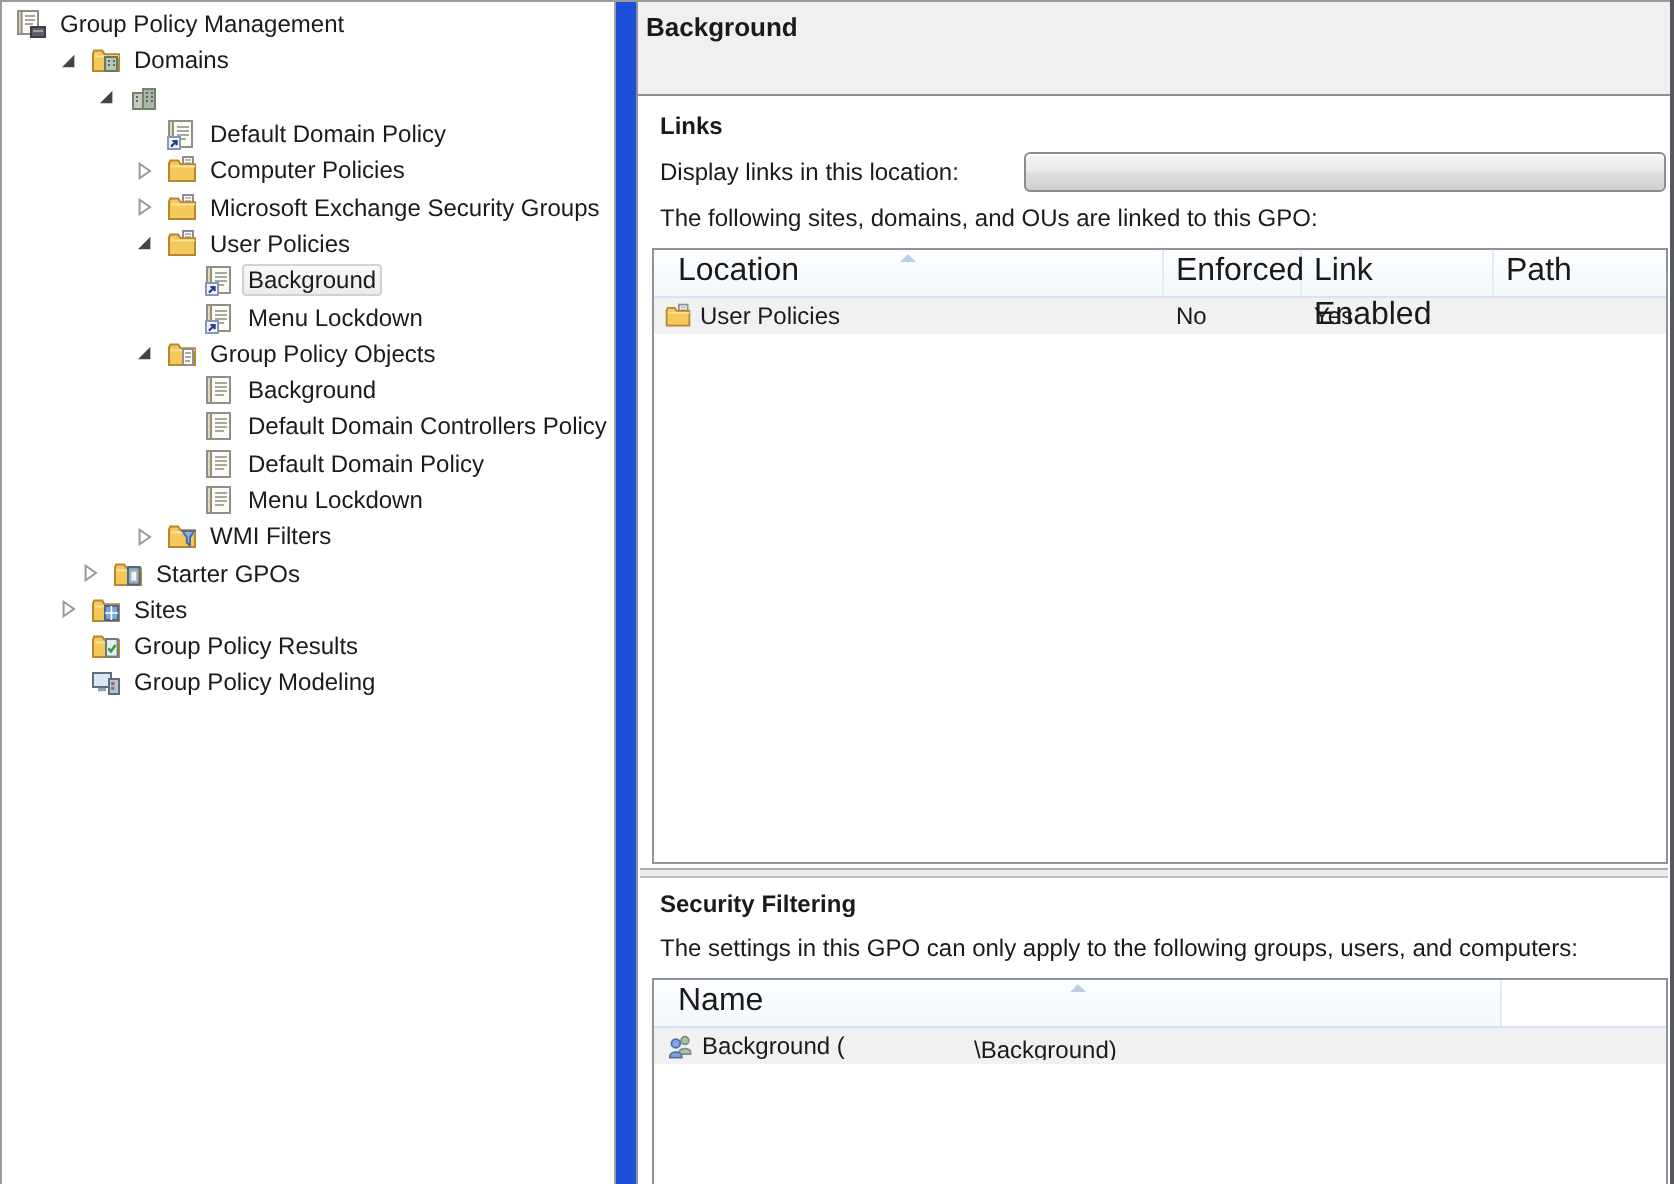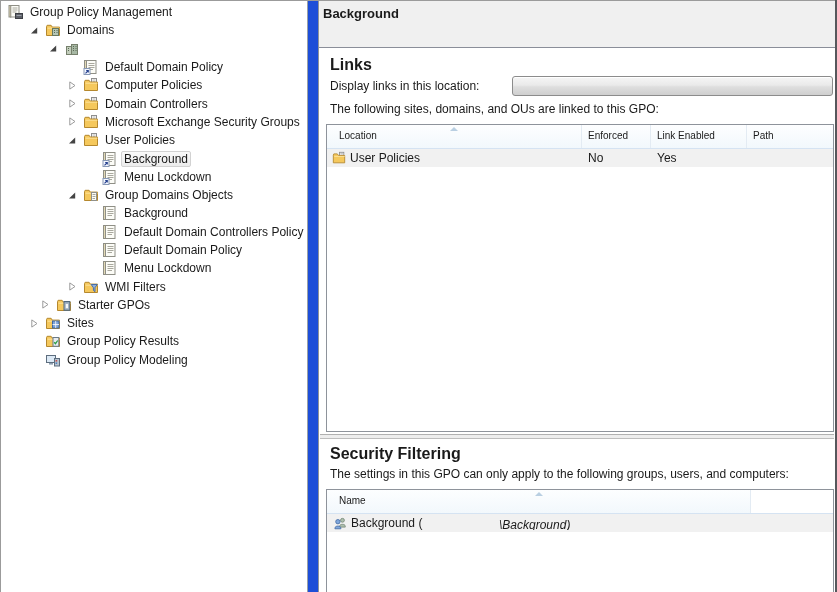--- a/index.html
+++ b/index.html
@@ -20,43 +20,43 @@
   .right-pane{position:absolute;left:318px;top:1px;right:0;bottom:0;background:#f0f0f0;
               border-left:1px solid #8f9399;}
   .pane-title{position:absolute;left:4px;top:5px;font-size:13px;font-weight:bold;}
   .tabs{position:absolute;top:26px;left:2px;height:20px;display:flex;align-items:flex-end;z-index:3;}
   .tab{height:16px;line-height:16px;padding:0 6px;font-size:12px;margin-right:2px;
        background:linear-gradient(#f5f5f5,#e3e3e3);border:1px solid #8a8e99;border-bottom:none;
        border-radius:2px 2px 0 0;cursor:default;}
   .tab.active{height:20px;line-height:19px;margin-bottom:-1px;background:#fff;z-index:4;}
   .page{position:absolute;top:46px;left:0;right:0;bottom:0;background:#fff;
         border-top:1px solid #8a8e99;overflow:hidden;}
-  .heading{position:absolute;font-size:16px;font-weight:bold;}
+  .heading{position:absolute;font-size:12px;font-weight:bold;}
   .txt{position:absolute;font-size:12px;}
   .dropdown{position:absolute;left:193px;top:28px;right:4px;height:18px;border:1px solid #8c8c8c;
             border-radius:3px;background:linear-gradient(#f6f6f6,#eaeaea 45%,#dedede 55%,#cfcfcf);
             box-shadow:inset 0 1px 0 #ffffff;font-size:12px;line-height:18px;padding-left:6px;}
   
   .lv{position:absolute;background:#fff;border:1px solid #8e939b;overflow:hidden;}
   .lv-head{display:flex;height:23px;border-bottom:1px solid #d5e3f2;}
-  .hcell{position:relative;box-sizing:border-box;font-size:10px;line-height:22px;
+  .hcell{position:relative;box-sizing:border-box;font-size:16px;line-height:22px;
          background:linear-gradient(#fdfeff,#f2f8fc);border-right:1px solid #e3ebf3;
          padding-left:6px;cursor:default;}
   .hcell.first{padding-left:12px;}
   .hcell.plain{background:#fff;border-right:none;}
   .sort{position:absolute;top:2px;left:50%;margin-left:-4px;width:0;height:0;
         border-left:4px solid transparent;border-right:4px solid transparent;
         border-bottom:4px solid #b9cfe2;}
   .lrow{display:flex;height:18px;align-items:center;background:#f1f1f1;font-size:12px;cursor:default;}
   .ccell{box-sizing:border-box;padding-left:6px;display:flex;align-items:center;overflow:hidden;}
   .ri{width:14px;height:14px;flex:none;margin-right:4px;}
   .splitter{position:absolute;left:1px;right:3px;height:3px;background:#ededed;
             border-top:1px solid #b0b0b0;border-bottom:1px solid #bdbdbd;cursor:row-resize;}
   .name-cell{position:relative;flex:1;}
-  .name-suffix{position:absolute;left:172px;top:0;line-height:18px;font-style:italic;}
+  .name-suffix{position:absolute;left:160px;top:0;line-height:18px;}
   .right-edge{position:absolute;right:0;top:0;width:2px;height:100%;background:#56585c;z-index:9;}
 </style>
 </head>
 <body>
 
 <div class="screen">
 
   <svg width="0" height="0" style="position:absolute" aria-hidden="true">
     <defs>
       <g id="fb">
@@ -193,82 +193,71 @@
             <svg width="9" height="9" viewBox="0 0 9 9">
               <use href="#i-exp-closed"></use>
             </svg>
           </span>
         <svg class="ti" viewBox="0 0 16 16">
             <use href="#i-ou"></use>
           </svg>
         <span class="tl">Computer Policies</span>
       </div>
 
+
       <div class="trow" style="padding-left:67px">
         <span class="tw">
             <svg width="9" height="9" viewBox="0 0 9 9">
               <use href="#i-exp-closed"></use>
             </svg>
           </span>
         <svg class="ti" viewBox="0 0 16 16">
             <use href="#i-ou"></use>
           </svg>
-        <span class="tl">Domain Controllers</span>
-      </div>
-
-      <div class="trow" style="padding-left:67px">
-        <span class="tw">
-            <svg width="9" height="9" viewBox="0 0 9 9">
-              <use href="#i-exp-closed"></use>
+        <span class="tl">Microsoft Exchange Security Groups</span>
+      </div>
+
+      <div class="trow" style="padding-left:67px">
+        <span class="tw">
+            <svg width="9" height="9" viewBox="0 0 9 9">
+              <use href="#i-exp-open"></use>
             </svg>
           </span>
         <svg class="ti" viewBox="0 0 16 16">
             <use href="#i-ou"></use>
           </svg>
-        <span class="tl">Microsoft Exchange Security Groups</span>
+        <span class="tl">User Policies</span>
+      </div>
+
+      <div class="trow" style="padding-left:86px">
+        <span class="tw"></span>
+        <svg class="ti" viewBox="0 0 16 16">
+            <use href="#i-gpolink"></use>
+          </svg>
+        <span class="tl sel">Background</span>
+      </div>
+
+      <div class="trow" style="padding-left:86px">
+        <span class="tw"></span>
+        <svg class="ti" viewBox="0 0 16 16">
+            <use href="#i-gpolink"></use>
+          </svg>
+        <span class="tl">Menu Lockdown</span>
       </div>
 
       <div class="trow" style="padding-left:67px">
         <span class="tw">
             <svg width="9" height="9" viewBox="0 0 9 9">
               <use href="#i-exp-open"></use>
             </svg>
           </span>
         <svg class="ti" viewBox="0 0 16 16">
-            <use href="#i-ou"></use>
-          </svg>
-        <span class="tl">User Policies</span>
-      </div>
-
-      <div class="trow" style="padding-left:86px">
-        <span class="tw"></span>
-        <svg class="ti" viewBox="0 0 16 16">
-            <use href="#i-gpolink"></use>
-          </svg>
-        <span class="tl sel">Background</span>
-      </div>
-
-      <div class="trow" style="padding-left:86px">
-        <span class="tw"></span>
-        <svg class="ti" viewBox="0 0 16 16">
-            <use href="#i-gpolink"></use>
-          </svg>
-        <span class="tl">Menu Lockdown</span>
-      </div>
-
-      <div class="trow" style="padding-left:67px">
-        <span class="tw">
-            <svg width="9" height="9" viewBox="0 0 9 9">
-              <use href="#i-exp-open"></use>
-            </svg>
-          </span>
-        <svg class="ti" viewBox="0 0 16 16">
             <use href="#i-gpofolder"></use>
           </svg>
-        <span class="tl">Group Domains Objects</span>
+        <span class="tl">Group Policy Objects</span>
       </div>
 
       <div class="trow" style="padding-left:86px">
         <span class="tw"></span>
         <svg class="ti" viewBox="0 0 16 16">
             <use href="#i-gpo"></use>
           </svg>
         <span class="tl">Background</span>
       </div>
 

